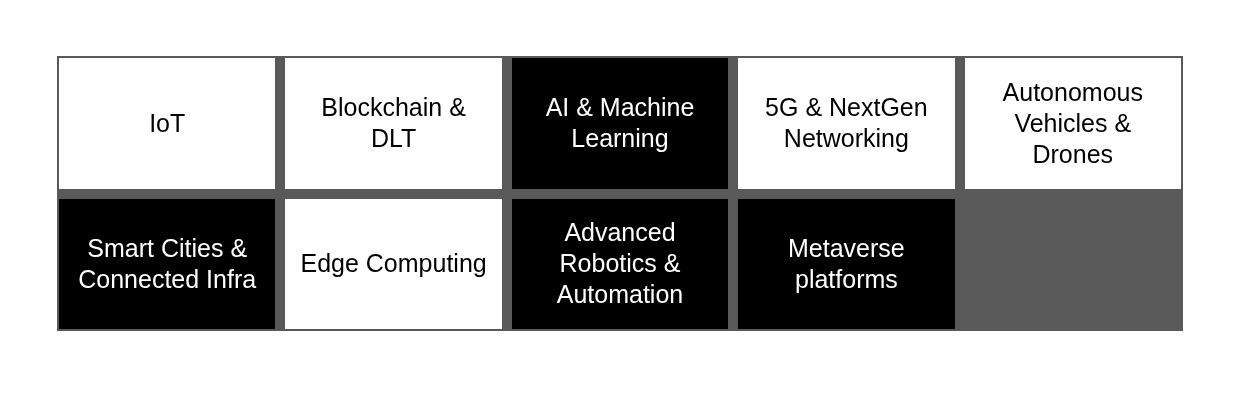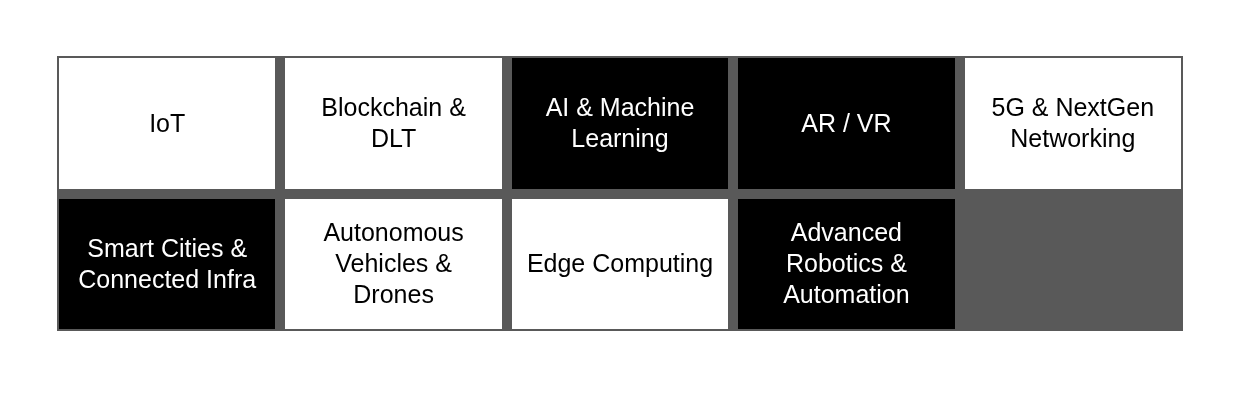--- a/index.html
+++ b/index.html
@@ -60,38 +60,39 @@
         <span class="cell-label">IoT</span>
       </div>
       <div class="cell white">
         <span class="cell-label">Blockchain &amp;
 DLT</span>
       </div>
       <div class="cell black">
         <span class="cell-label">AI &amp; Machine
 Learning</span>
       </div>
-      <div class="cell black">
-        <span class="cell-label">AR / VR</span>
-      </div>
       <div class="cell white">
         <span class="cell-label">5G &amp; NextGen
 Networking</span>
-      </div>
-      <div class="cell black">
-        <span class="cell-label">Smart Cities &amp;
-Connected Infra</span>
       </div>
       <div class="cell white">
         <span class="cell-label">Autonomous
 Vehicles &amp;
 Drones</span>
+      </div>
+      <div class="cell black">
+        <span class="cell-label">Smart Cities &amp;
+Connected Infra</span>
       </div>
       <div class="cell white">
         <span class="cell-label">Edge Computing</span>
       </div>
       <div class="cell black">
         <span class="cell-label">Advanced
 Robotics &amp;
 Automation</span>
       </div>
+      <div class="cell black">
+        <span class="cell-label">Metaverse
+platforms</span>
+      </div>
     </div>
 </div>
 
 </body></html>

